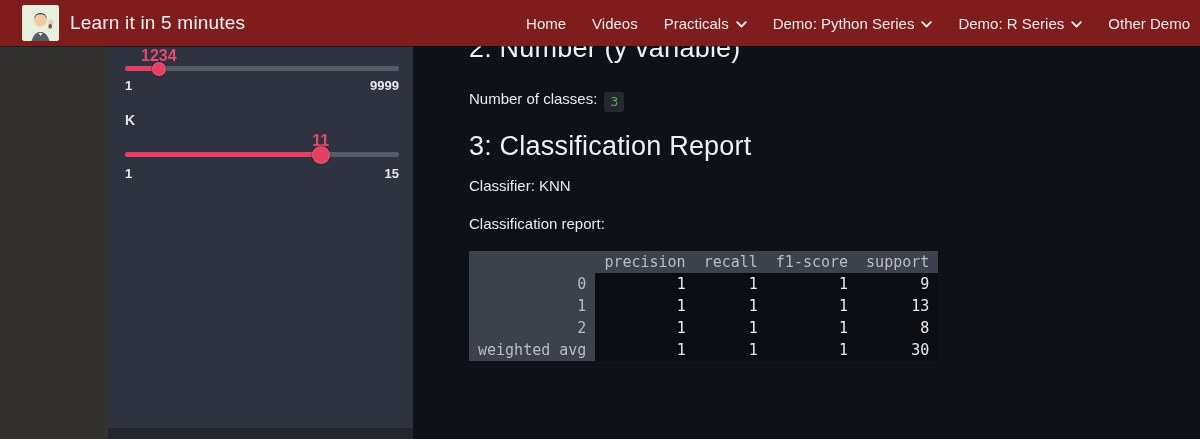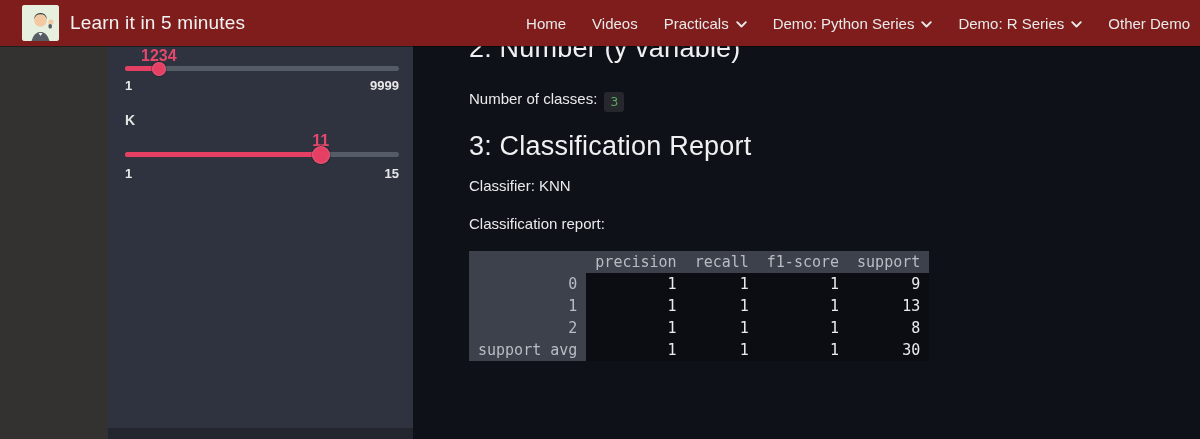--- a/index.html
+++ b/index.html
@@ -150,21 +150,21 @@
           <td>13</td>
         </tr>
         <tr>
           <th>2</th>
           <td>1</td>
           <td>1</td>
           <td>1</td>
           <td>8</td>
         </tr>
         <tr>
-          <th>support avg</th>
+          <th>weighted avg</th>
           <td>1</td>
           <td>1</td>
           <td>1</td>
           <td>30</td>
         </tr>
       </tbody>
     </table>
   </div>
 
   <div class="sidebar-col">

